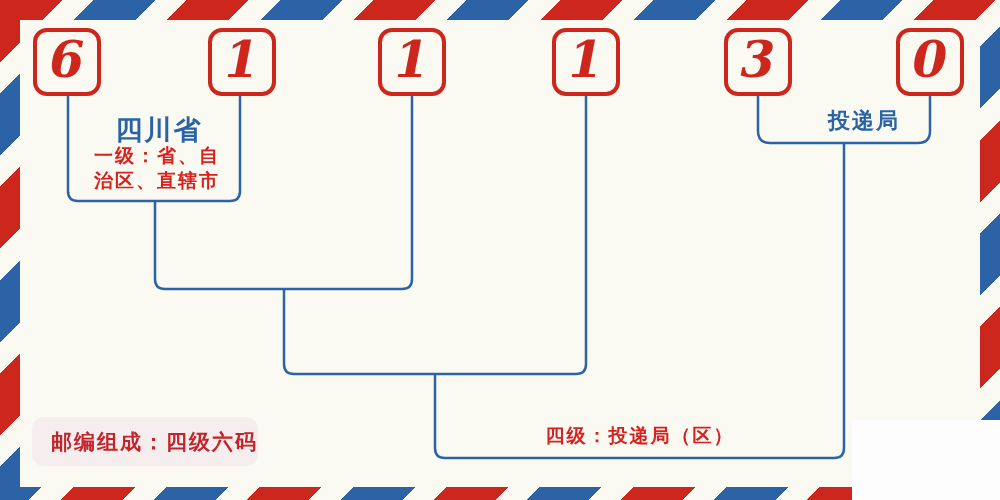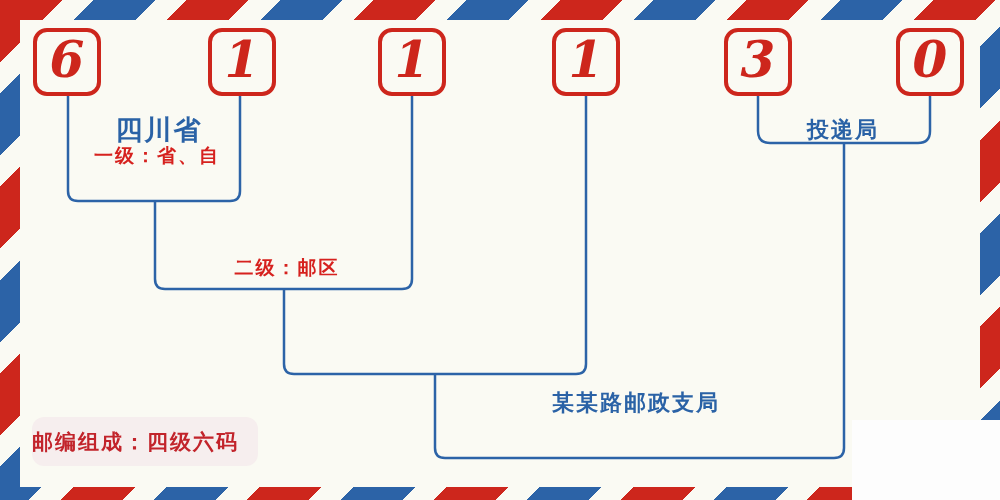--- a/index.html
+++ b/index.html
@@ -52,27 +52,27 @@
   }
   .label-red{
     font-family:"DejaVu Sans",sans-serif;font-weight:bold;color:#d6211e;
     font-size:19px;line-height:25px;
   }
   .t-sichuan{left:159px;top:112px;font-size:27px;}
   .t-l1{left:157px;top:143px;}
   .t-l2{left:287px;top:255px;}
   .t-wenjiang{left:437px;top:307px;font-size:26px;}
   .t-l3{left:437px;top:340px;}
-  .t-delivery{left:843px;top:106px;font-size:22px;margin-top:9px;}
+  .t-delivery{left:864px;top:106px;font-size:22px;}
   .t-branch{left:636px;top:388px;font-size:22px;}
   .t-l4{left:640px;top:423px;}
   .footer-pill{
     position:absolute;left:32px;top:417px;width:226px;height:49px;
     background:#f6eeee;border-radius:12px;
-    display:flex;align-items:center;justify-content:flex-start;
+    display:flex;align-items:center;justify-content:flex-end;
   }
   .footer-pill .note{
     font-family:"DejaVu Serif",serif;font-weight:bold;
     font-size:21px;color:#c2242b;letter-spacing:2px;white-space:nowrap;
   }
 </style>
 </head>
 <body>
 
 <div class="stage">
@@ -103,30 +103,30 @@
     <span class="digit">3</span>
   </div>
   <div class="digit-box b6">
     <span class="digit">0</span>
   </div>
 
   <div class="txt name-blue t-sichuan">四川省</div>
 
   <div class="txt label-red t-l1">
     <div>一级：省、自</div>
+    <div>治区、直辖市</div>
   </div>
 
-  <div class="txt label-red t-l2">二级：邮区</div>
 
 
 
   <div class="txt name-blue t-delivery">投递局</div>
 
-  <div class="txt name-blue t-branch">某某路邮政支局</div>
 
+  <div class="txt label-red t-l4">四级：投递局（区）</div>
 
   <div class="footer-pill">
     <span class="note">邮编组成：四级六码</span>
   </div>
 
   <div class="white-patch"></div>
 
 </div>
 
 </body></html>

